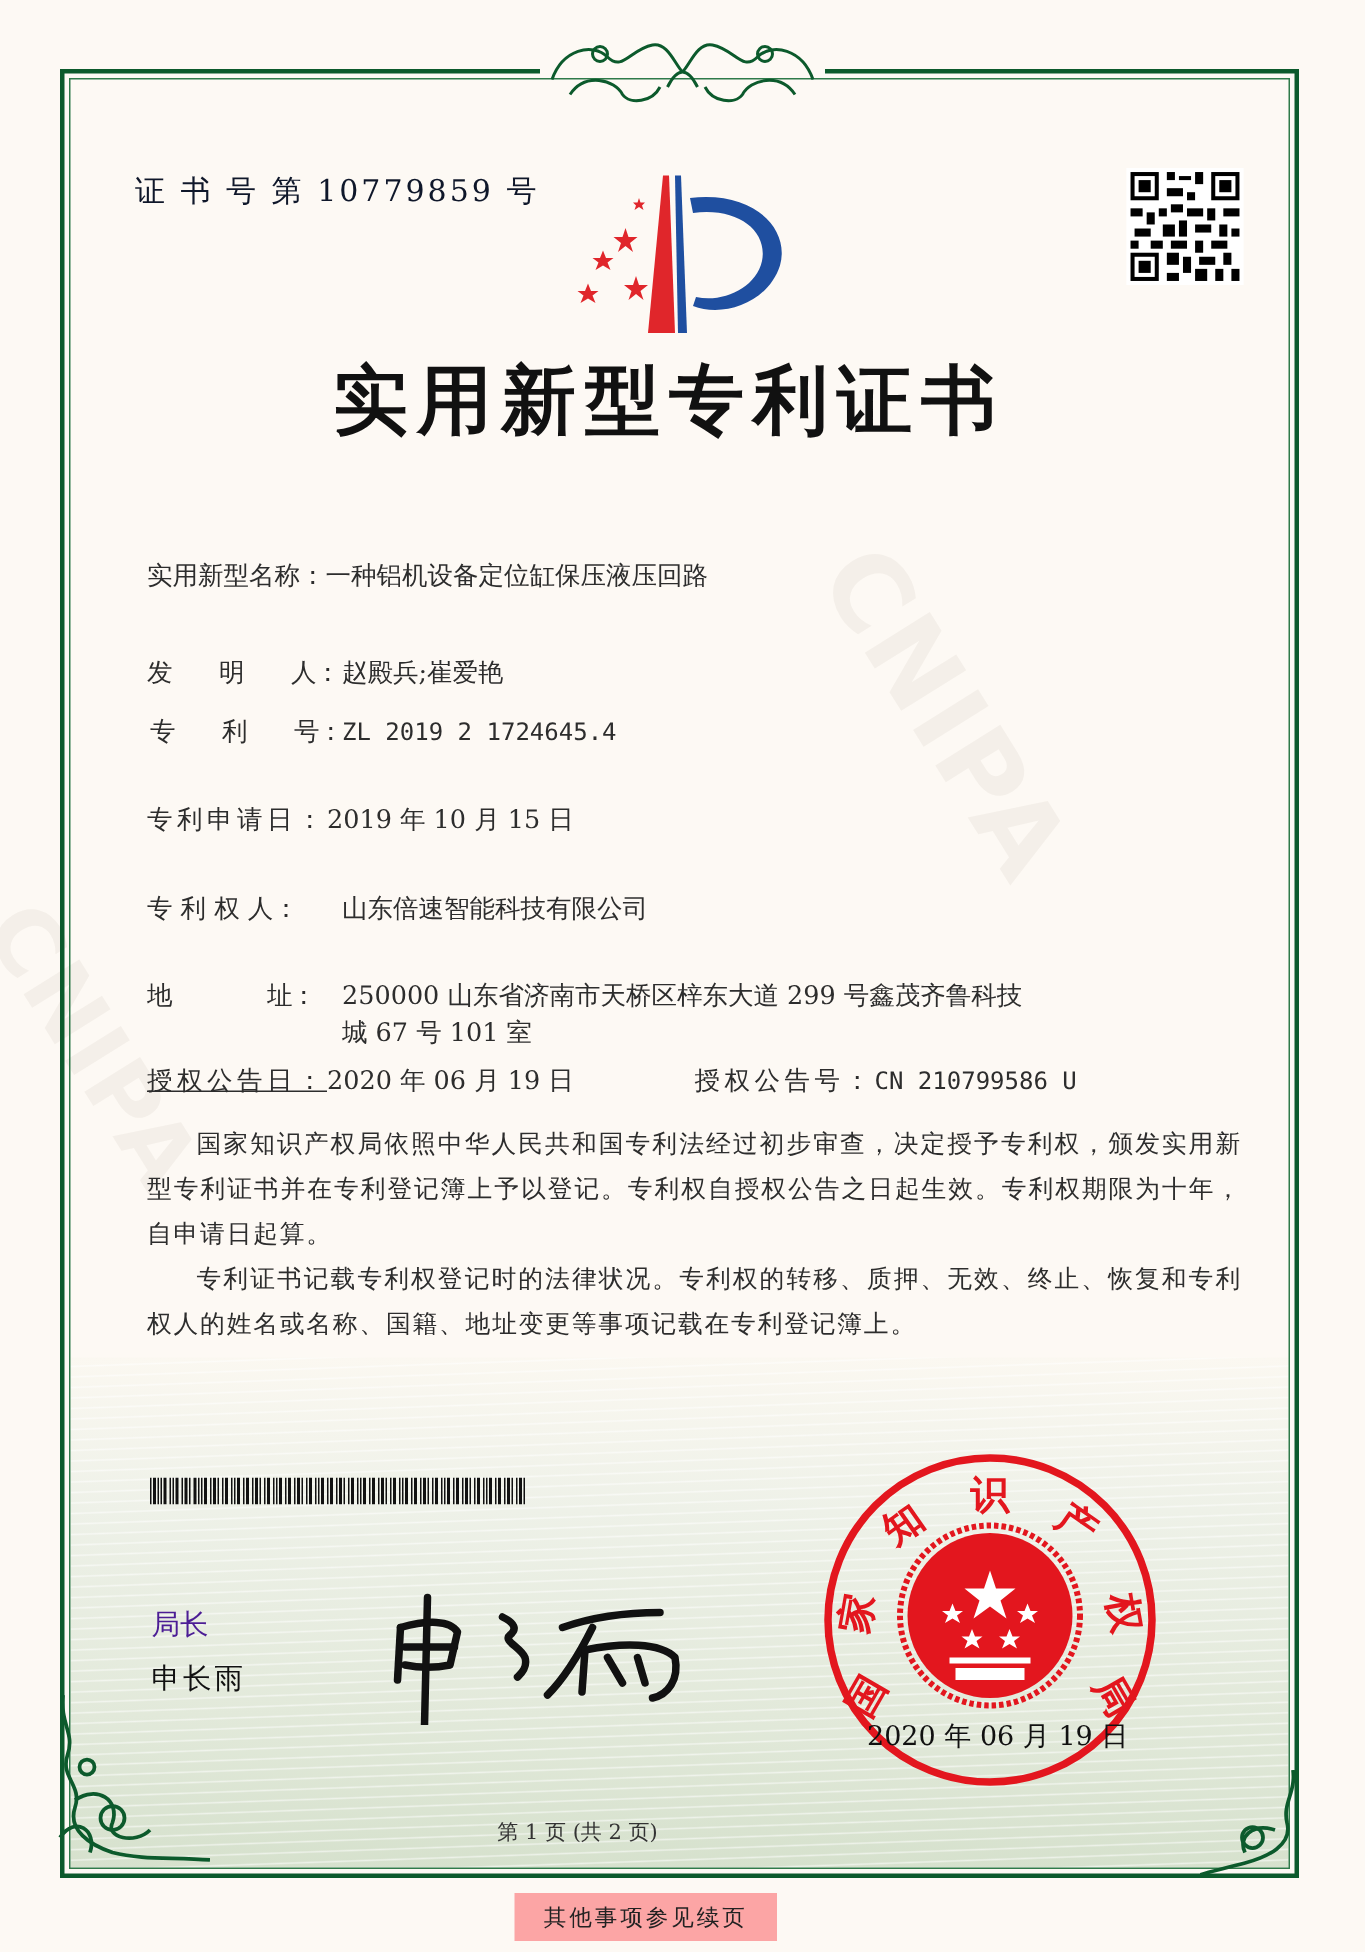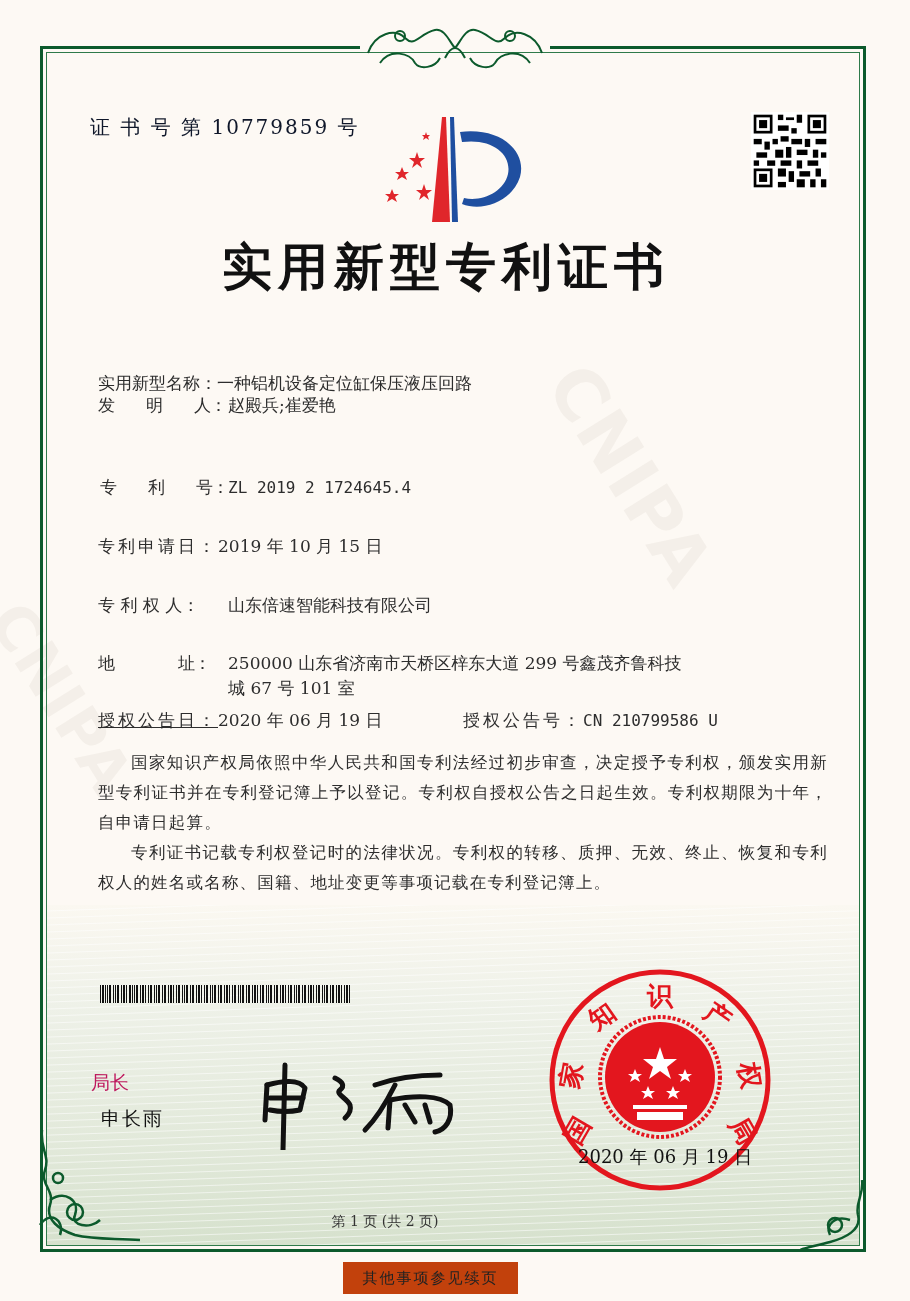--- a/index.html
+++ b/index.html
@@ -52,30 +52,30 @@
   .field .label { display:inline-block; }
   .field .value { display:inline-block; }
 
   .para {
     position:absolute; left:98px; width:730px; font-size:16.5px; line-height:30px;
     letter-spacing:1.2px; color:#2d2d2d; text-indent:2em; text-align:justify;
   }
 
   .barcode { position:absolute; left:100px; top:985px; width:250px; height:18px; }
 
-  .director-title { position:absolute; left:91px; top:1070px; font-size:19px; font-family:"DejaVu Sans","Liberation Sans",sans-serif; color:#be185d; }
+  .director-title { position:absolute; left:101px; top:1070px; font-size:19px; font-family:"DejaVu Sans","Liberation Sans",sans-serif; color:#4c1d95; }
   .director-name { position:absolute; left:101px; top:1106px; font-size:19px; font-family:"DejaVu Sans","Liberation Sans",sans-serif; color:#111; letter-spacing:2px; }
   .signature { position:absolute; left:255px; top:1050px; width:210px; height:100px; }
 
   .seal { position:absolute; left:545px; top:965px; width:230px; height:230px; }
   .seal-date { position:absolute; left:578px; top:1145px; font-size:18px; color:#111; letter-spacing:0px; }
 
   .page-no { position:absolute; left:0; width:770px; top:1213px; text-align:center; font-size:14px; color:#333; }
   .continue-label {
-    position:absolute; left:343px; top:1262px; width:175px; height:32px; background:#c2410c;
+    position:absolute; left:343px; top:1262px; width:175px; height:32px; background:#fca5a5;
     text-align:center; line-height:32px; font-size:15px; letter-spacing:2px; color:#222;
   }
 </style>
 </head>
 <body>
 
 <div class="page">
 
   <div class="watermark" style="left:600px; top:350px;">CNIPA</div>
   <div class="watermark" style="left:35px; top:590px; font-size:60px;">CNIPA</div>
@@ -176,21 +176,21 @@
         <rect x="22" y="25" width="2" height="3"></rect>
         <rect x="26" y="25" width="2" height="3"></rect>
     </g>
   </svg>
 
   <div class="main-title">实用新型专利证书</div>
 
   <div class="field" style="top:356px;margin-top:16px;">
     <span class="label">实用新型名称：</span><span class="value">一种铝机设备定位缸保压液压回路</span>
   </div>
-  <div class="field" style="top:394px;text-decoration:underline;">
+  <div class="field" style="top:437px;text-decoration:underline;">
     <span class="label" style="width:130px; letter-spacing:-1px;">发　　明　　人：</span><span class="value">赵殿兵;崔爱艳</span>
   </div>
   <div class="field" style="top:476px;">
     <span class="label" style="width:130px; letter-spacing:-1px;text-align:right;">专　　利　　号：</span><span class="value" style="font-family:'DejaVu Sans Mono','Liberation Mono',monospace; font-size:16px;">ZL 2019 2 1724645.4</span>
   </div>
   <div class="field" style="top:535px;">
     <span class="label" style="letter-spacing:3px;">专利申请日：</span><span class="value">2019 年 10 月 15 日</span>
   </div>
   <div class="field" style="top:594px;">
     <span class="label" style="width:130px;">专 利 权 人：</span><span class="value">山东倍速智能科技有限公司</span>

